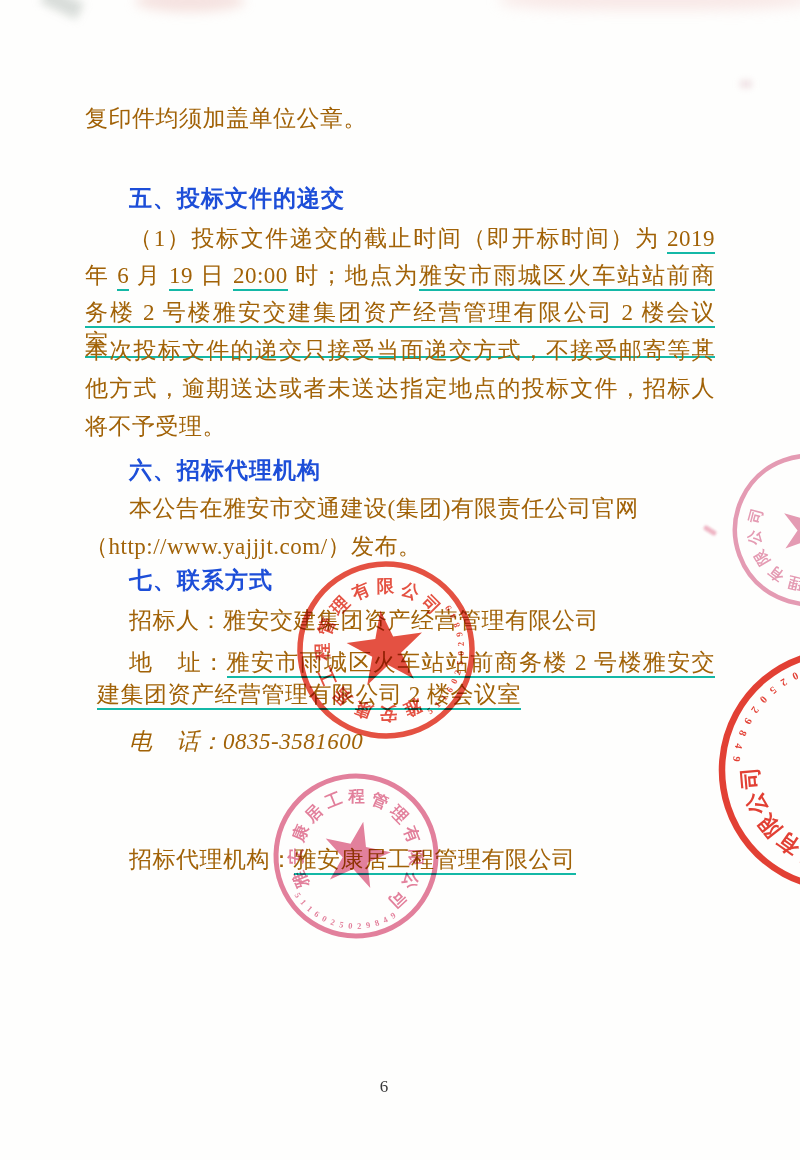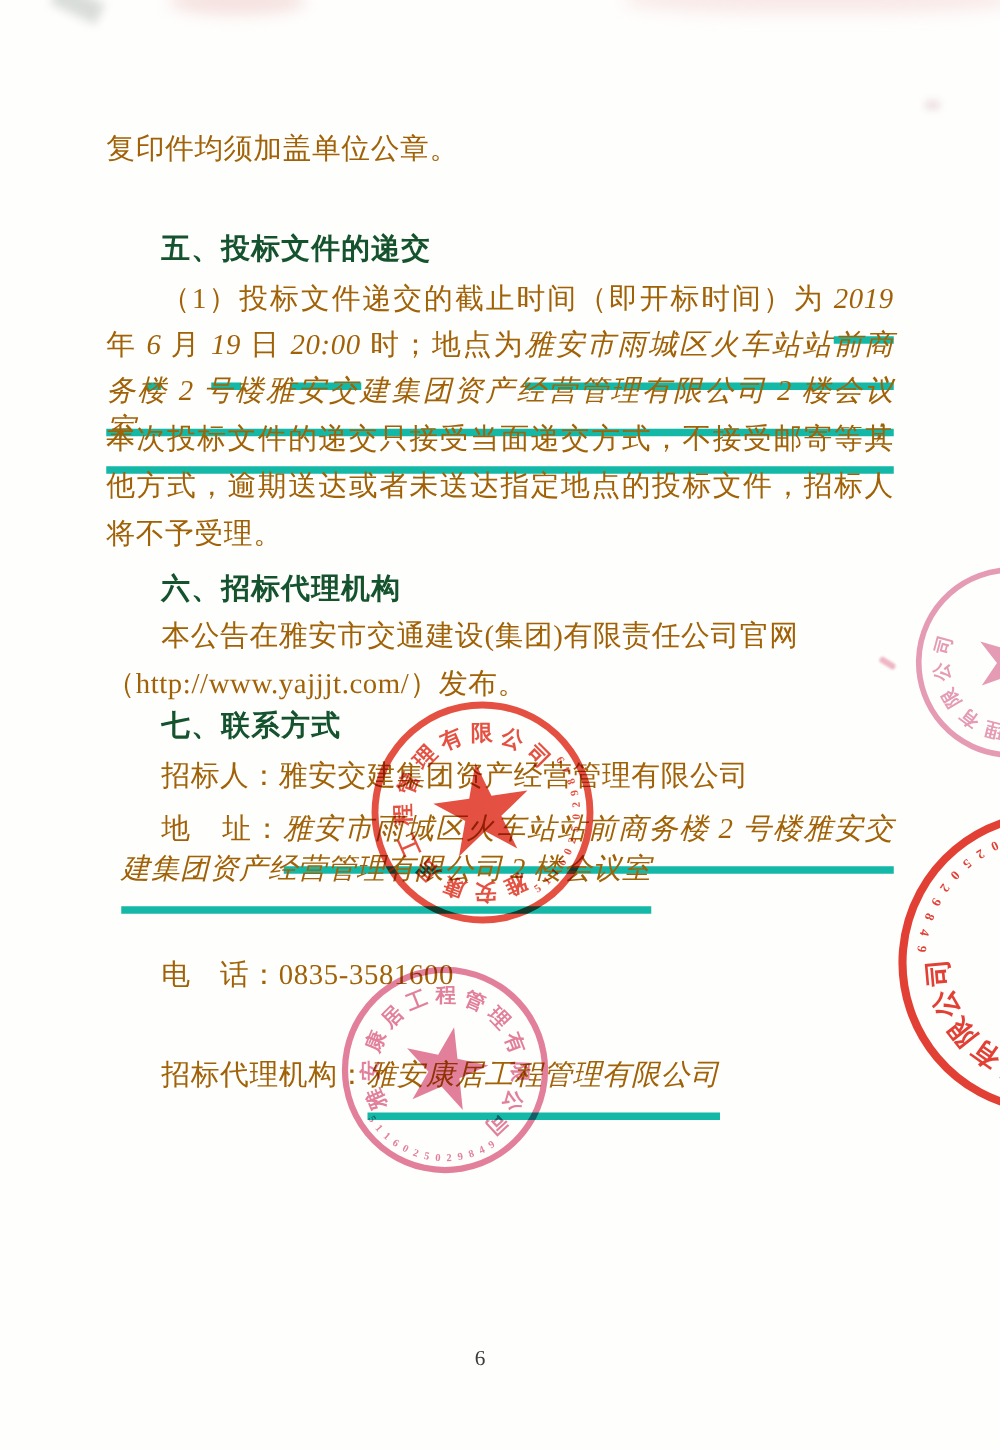--- a/index.html
+++ b/index.html
@@ -21,22 +21,22 @@
   .s5{left:740px;top:80px;width:12px;height:8px;background:rgba(225,200,205,0.5);
       filter:blur(3px);}
 
   .doc{position:absolute;left:85px;top:0;width:630px;height:1160px;}
   .line{
     position:absolute;left:0;width:630px;
     font-size:23px;line-height:30px;color:#a16207;
     text-align:justify;letter-spacing:0.5px;
   }
   .line.fill{text-align-last:justify;}
-  .line.bold{font-weight:bold;color:#14532d;letter-spacing:1px;}
-  .u{border-bottom:6px solid #14b8a6;padding-bottom:18px;font-style:italic;}
+  .line.bold{font-weight:bold;color:#1d4ed8;letter-spacing:1px;}
+  .u{border-bottom:2px solid #14b8a6;padding-bottom:1px;}
 
   .stamps{position:absolute;left:0;top:0;mix-blend-mode:multiply;pointer-events:none;}
   .sealtxt{font-family:"Liberation Serif","DejaVu Serif",serif;font-weight:bold;}
 
   .pagenum{
     position:absolute;left:372px;top:1077px;width:24px;text-align:center;
     font-size:17px;color:#3a3a3a;font-family:"Liberation Serif","DejaVu Serif",serif;
   }
 </style>
 </head>
@@ -58,21 +58,21 @@
       <div class="line fill" style="top: 336px; text-indent: 0px;"><span>本次投标文件的递交只接受当面递交方式，不接受邮寄等其</span></div>
       <div class="line fill" style="top: 374px; text-indent: 0px;"><span>他方式，逾期送达或者未送达指定地点的投标文件，招标人</span></div>
       <div class="line" style="top: 412px; text-indent: 0px;"><span>将不予受理。</span></div>
       <div class="line bold" style="top: 456px; text-indent: 44px;"><span>六、招标代理机构</span></div>
       <div class="line" style="top: 494px; text-indent: 44px;"><span>本公告在雅安市交通建设(集团)有限责任公司官网</span></div>
       <div class="line" style="top: 532px; text-indent: 0px;"><span>（http://www.yajjjt.com/）发布。</span></div>
       <div class="line bold" style="top: 566px; text-indent: 44px;"><span>七、联系方式</span></div>
       <div class="line" style="top: 606px; text-indent: 44px;"><span>招标人：雅安交建集团资产经营管理有限公司</span></div>
       <div class="line fill" style="top: 648px; text-indent: 44px;"><span>地　址：</span><span class="u">雅安市雨城区火车站站前商务楼 2 号楼雅安交</span></div>
       <div class="line" style="top: 680px; text-indent: 0px; margin-left: 12px;"><span class="u">建集团资产经营管理有限公司 2 楼会议室</span></div>
-      <div class="line" style="top: 765px; text-indent: 44px;"><span>电　话：0835-3581600</span></div>
+      <div class="line" style="top: 727px; text-indent: 44px; font-style: italic;"><span>电　话：0835-3581600</span></div>
       <div class="line" style="top: 845px; text-indent: 44px;"><span>招标代理机构：</span><span class="u">雅安康居工程管理有限公司</span></div>
     </div>
 
   <svg class="stamps" width="800" height="1160" viewBox="0 0 800 1160">
       <g transform="rotate(-80 386 650)" fill="#e23a28" opacity="0.88">
         <circle cx="386" cy="650" r="86" fill="none" stroke="#e23a28" stroke-width="5.5"></circle>
         <path d="M386.0,610.0 L395.0,637.6 L424.0,637.6 L400.5,654.7 L409.5,682.4 L386.0,665.3 L362.5,682.4 L371.5,654.7 L348.0,637.6 L377.0,637.6 Z"></path>
         <text x="333.6" y="686.7" font-size="17.5" text-anchor="middle" dominant-baseline="central" class="sealtxt" transform="rotate(-125.0 333.6 686.7)">雅</text>
         <text x="323.5" y="663.6" font-size="17.5" text-anchor="middle" dominant-baseline="central" class="sealtxt" transform="rotate(-102.3 323.5 663.6)">安</text>
         <text x="323.1" y="638.4" font-size="17.5" text-anchor="middle" dominant-baseline="central" class="sealtxt" transform="rotate(-79.5 323.1 638.4)">康</text>

